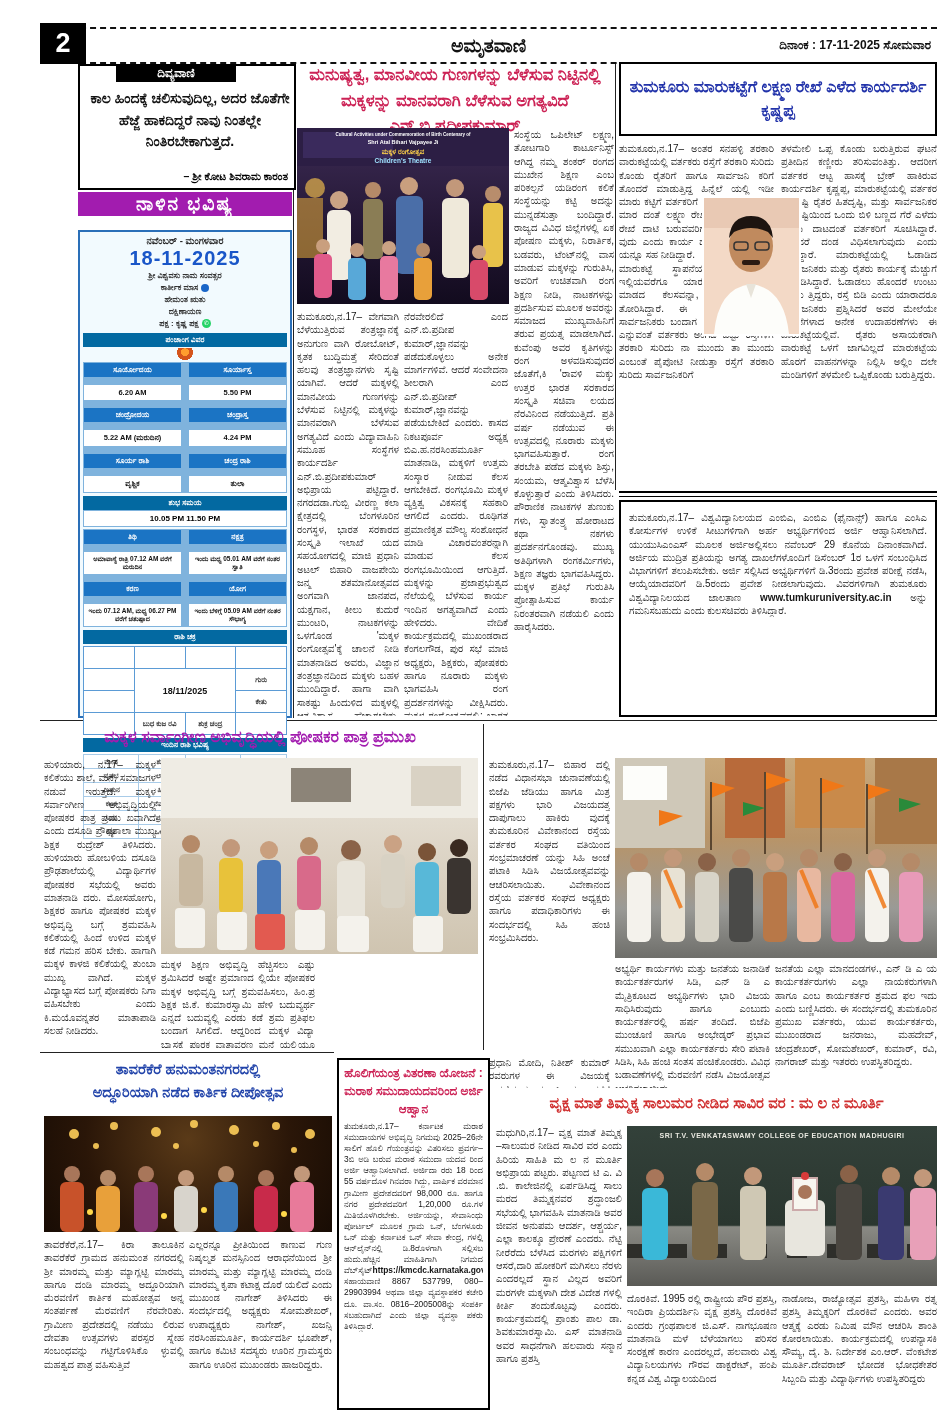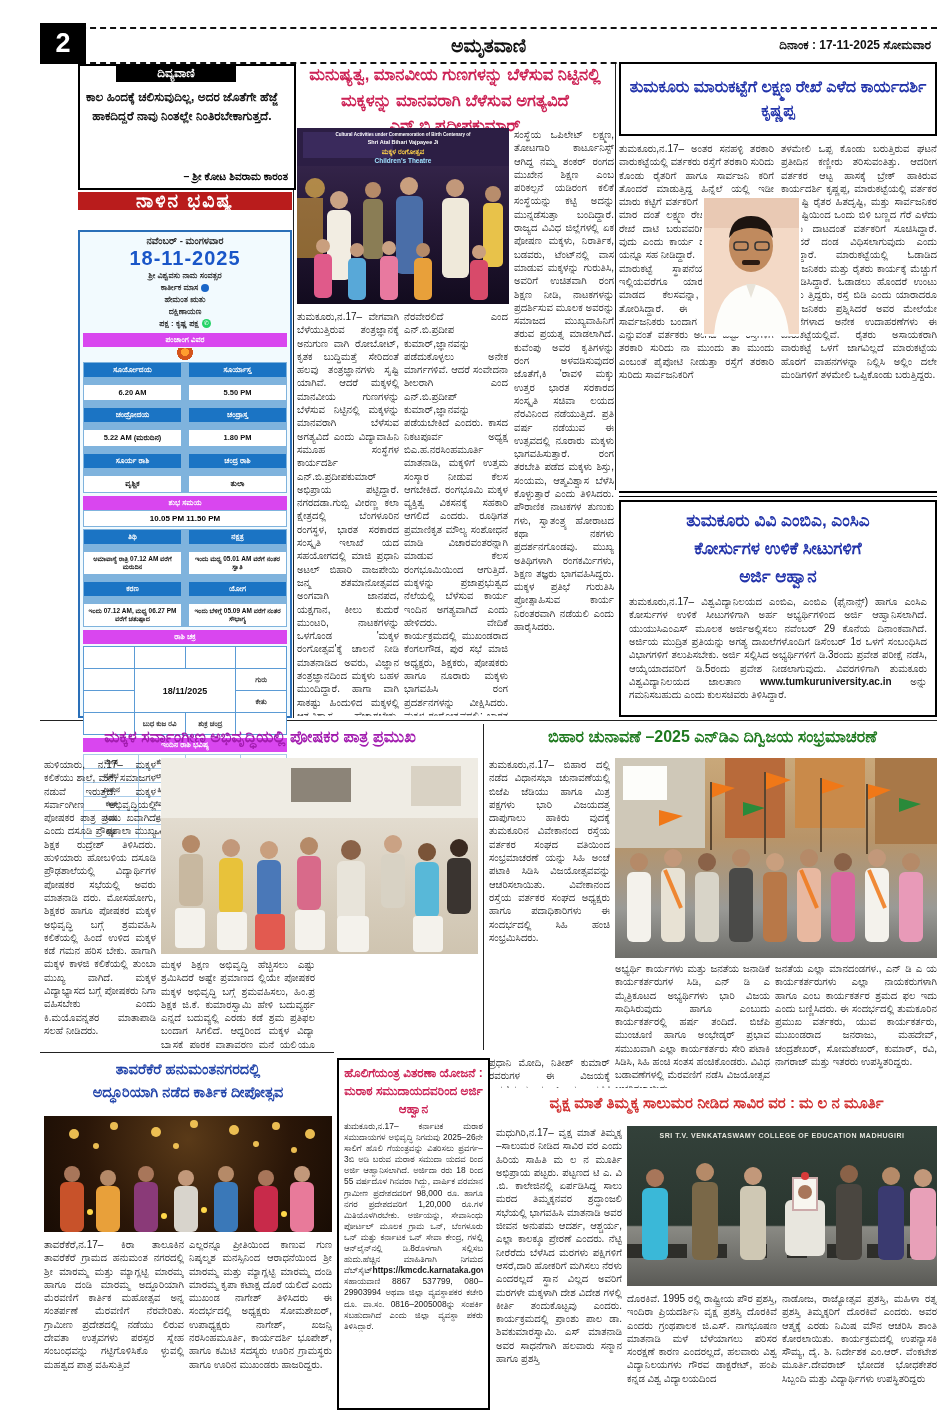--- a/index.html
+++ b/index.html
@@ -23,35 +23,35 @@
   .hl-blue{color:#2233aa;font-size:16px;line-height:1.5;}
   .hl-red{color:#a21caf;font-size:16px;line-height:1.4;}
   .hl-green{color:#1f7a1f;font-size:16px;line-height:1.4;}
   .hl-blue-sm{color:#2244aa;font-size:14.5px;line-height:1.6;}
   .hl-red2{color:#d03030;font-size:15px;line-height:1.4;}
   .hl-pink{color:#cc2255;font-size:12px;line-height:1.5;}
   
   .divy{position:absolute;left:78px;top:64px;width:214px;height:122px;border:2px solid #000;background:#fff;}
   .divy-tab{position:absolute;left:36px;top:-2px;width:120px;background:#000;color:#fff;text-align:center;
        font-size:12px;font-weight:bold;padding:2px 0;}
-  .divy-quote{position:absolute;left:0;top:22px;width:204px;font-size:12px;font-weight:bold;
+  .divy-quote{position:absolute;left:8px;top:22px;width:204px;font-size:14px;font-weight:bold;
        text-align:center;line-height:1.55;color:#111;}
   .divy-author{position:absolute;right:6px;bottom:4px;font-size:10.5px;font-weight:bold;text-align:right;line-height:1.4;}
-  .nalina{position:absolute;left:78px;top:192px;width:214px;height:18px;background:#b91c1c;color:#fff;
+  .nalina{position:absolute;left:78px;top:192px;width:214px;height:24px;background:#a21caf;color:#fff;
        display:flex;align-items:center;justify-content:center;font-size:19px;font-weight:bold;letter-spacing:2px;}
   
   .alm{position:absolute;left:78px;top:230px;width:214px;height:488px;border:2px solid #2a6fb8;
        background:#f2fafe;box-sizing:border-box;padding:3px;}
   .alm-day{font-size:9.5px;font-weight:bold;text-align:center;color:#222;}
   .alm-date{font-size:20px;font-weight:bold;text-align:center;color:#1a56c8;letter-spacing:1px;}
   .alm-line{font-size:8px;font-weight:bold;text-align:center;color:#333;line-height:1.5;}
   .wa{display:inline-block;width:9px;height:9px;border-radius:50%;background:#25d366;color:#fff;
        font-size:6px;line-height:9px;text-align:center;vertical-align:middle;margin-left:3px;}
   .bluedot{display:inline-block;width:8px;height:8px;border-radius:50%;background:#1a66c8;margin-left:3px;vertical-align:middle;}
-  .alm-bar{background:#d946ef;color:#fff;font-size:7.5px;font-weight:bold;text-align:center;padding:2px 0;margin-top:3px;}
+  .alm-bar{background:#0369a1;color:#fff;font-size:7.5px;font-weight:bold;text-align:center;padding:2px 0;margin-top:3px;}
   .g2{display:grid;grid-template-columns:1fr 1fr;gap:8px;background:#7fb3dd;border:1px solid #7fb3dd;margin-top:2px;}
   .g2 .h{background:#1b74c4;color:#fff;font-size:7.5px;font-weight:bold;text-align:center;padding:2px 1px;}
   .g2 .v{background:#fff;color:#111;font-size:7.5px;font-weight:bold;text-align:center;padding:3px 1px;}
   .deity{width:16px;height:12px;margin:1px auto 0;background:radial-gradient(circle at 50% 35%,#ff9d2e 0 35%,#d4541c 36% 70%,transparent 71%);}
   .chakra{display:grid;grid-template-columns:repeat(4,1fr);grid-template-rows:repeat(4,21px);
        gap:1px;background:#5b9bd5;border:1px solid #5b9bd5;margin-top:2px;}
   .chakra div{background:#fff;font-size:7px;font-weight:bold;display:flex;align-items:center;justify-content:center;text-align:center;color:#333;}
   .chakra .ctr{grid-column:2/4;grid-row:2/4;font-size:9px;color:#111;}
   .rtab{display:grid;grid-template-columns:1.2fr 1fr 1.2fr 1fr;gap:1px;background:#a8cbe8;border:1px solid #a8cbe8;margin-top:2px;}
   .rtab div{background:#fff;font-size:7px;font-weight:bold;color:#444;text-align:center;padding:2.5px 0;}
@@ -100,21 +100,21 @@
     <div class="deity"></div>
 
     <div class="g2">
       <div class="h">ಸೂರ್ಯೋದಯ</div>
       <div class="h">ಸೂರ್ಯಾಸ್ತ</div>
       <div class="v">6.20 AM</div>
       <div class="v">5.50 PM</div>
       <div class="h">ಚಂದ್ರೋದಯ</div>
       <div class="h">ಚಂದ್ರಾಸ್ತ</div>
       <div class="v">5.22 AM (ಮರುದಿನ)</div>
-      <div class="v">1.80 PM</div>
+      <div class="v">4.24 PM</div>
       <div class="h">ಸೂರ್ಯ ರಾಶಿ</div>
       <div class="h">ಚಂದ್ರ ರಾಶಿ</div>
       <div class="v">ವೃಶ್ಚಿಕ</div>
       <div class="v">ತುಲಾ</div>
     </div>
 
     <div class="alm-bar">ಶುಭ ಸಮಯ</div>
     <div style="background:#fff;border:1px solid #7fb3dd;font-size:8px;font-weight:bold;text-align:center;padding:3px 0;">10.05 PM   11.50 PM</div>
 
 
@@ -232,25 +232,20 @@
       <rect x="30" y="44" width="14" height="8" rx="3" fill="none" stroke="#333" stroke-width="1.5"></rect>
       <rect x="51" y="44" width="14" height="8" rx="3" fill="none" stroke="#333" stroke-width="1.5"></rect>
       <rect x="38" y="62" width="18" height="5" rx="2" fill="#2a1a12"></rect>
       <path d="M10 136 Q14 90 47 86 Q80 90 85 136 Z" fill="#fdfdfa"></path>
       <path d="M42 86 L47 100 L52 86 Z" fill="#e8e4da"></path>
     </svg>
   </div>
   <div class="dbl" style="left:619px;top:491px;width:318px;"></div>
 
   <div class="abs boxed" style="left:619px;top:500px;width:318px;height:217px;padding:5px 8px;">
-    <div class="hl hl-blue" style="font-size:17px;line-height:1.65;">
-      <span>ತುಮಕೂರು ವಿವಿ ಎಂಬಿಎ, ಎಂಸಿಎ</span><br>
-      <span>ಕೋರ್ಸುಗಳ ಉಳಿಕೆ ಸೀಟುಗಳಿಗೆ</span><br>
-      <span>ಅರ್ಜಿ ಆಹ್ವಾನ</span>
-    </div>
     <div class="bt" style="margin-top:4px;font-size:10px;">
       <span>ತುಮಕೂರು,ನ.17– ವಿಶ್ವವಿದ್ಯಾನಿಲಯದ ಎಂಬಿಎ, ಎಂಬಿಎ (ಫೈನಾನ್ಸ್) ಹಾಗೂ ಎಂಸಿಎ ಕೋರ್ಸುಗಳ ಉಳಿಕೆ ಸೀಟುಗಳಿಗಾಗಿ ಅರ್ಹ ಅಭ್ಯರ್ಥಿಗಳಿಂದ ಅರ್ಜಿ ಆಹ್ವಾನಿಸಲಾಗಿದೆ. ಯುಯುಸಿಎಂಎಸ್ ಮೂಲಕ ಅರ್ಜಿಅಲ್ಲಿಸಲು ನವೆಂಬರ್ 29 ಕೊನೆಯ ದಿನಾಂಕವಾಗಿದೆ. ಅರ್ಜಿಯ ಮುದ್ರಿತ ಪ್ರತಿಯನ್ನು ಅಗತ್ಯ ದಾಖಲೆಗಳೊಂದಿಗೆ ಡಿಸೆಂಬರ್ 1ರ ಒಳಗೆ ಸಂಬಂಧಿಸಿದ ವಿಭಾಗಗಳಿಗೆ ತಲುಪಿಸಬೇಕು. ಅರ್ಜಿ ಸಲ್ಲಿಸಿದ ಅಭ್ಯರ್ಥಿಗಳಿಗೆ ಡಿ.3ರಂದು ಪ್ರವೇಶ ಪರೀಕ್ಷೆ ನಡೆಸಿ, ಆಯ್ಕೆಯಾದವರಿಗೆ ಡಿ.5ರಂದು ಪ್ರವೇಶ ನೀಡಲಾಗುವುದು. ವಿವರಗಳಿಗಾಗಿ ತುಮಕೂರು ವಿಶ್ವವಿದ್ಯಾನಿಲಯದ ಜಾಲತಾಣ </span><b>www.tumkuruniversity.ac.in</b><span> ಅನ್ನು ಗಮನಿಸಬಹುದು ಎಂದು ಕುಲಸಚಿವರು ತಿಳಿಸಿದ್ದಾರೆ.</span>
     </div>
   </div>
 
   <div class="abs hl hl-red" style="left:42px;top:726px;width:436px;">ಮಕ್ಕಳ ಸರ್ವಾಂಗೀಣ ಅಭಿವೃದ್ಧಿಯಲ್ಲಿ ಪೋಷಕರ ಪಾತ್ರ ಪ್ರಮುಖ</div>
   <div class="bt abs" style="left:44px;top:758px;width:112px;height:292px;">ಹುಳಿಯಾರು, ನ.17– ಮಕ್ಕಳ ಕಲಿಕೆಯು ಶಾಲೆ, ಮನೆ, ಸಮಾಜಗಳ ನಡುವೆ ಇರುತ್ತದೆ. ಮಕ್ಕಳ ಸರ್ವಾಂಗೀಣ ಅಭಿವೃದ್ಧಿಯಲ್ಲಿ ಪೋಷಕರ ಪಾತ್ರ ಪ್ರಮು ಖವಾಗಿದೆ ಎಂದು ದಸೂಡಿ ಪ್ರೌಢಶಾಲಾ ಮುಖ್ಯ ಶಿಕ್ಷಕ ರುದ್ರೇಶ್ ತಿಳಿಸಿದರು. ಹುಳಿಯಾರು ಹೋಬಳಿಯ ದಸೂಡಿ ಪ್ರೌಢಶಾಲೆಯಲ್ಲಿ ವಿದ್ಯಾರ್ಥಿಗಳ ಪೋಷಕರ ಸಭೆಯಲ್ಲಿ ಅವರು ಮಾತನಾಡಿ ದರು. ಮೋಸಹೋಗು, ಶಿಕ್ಷಕರ ಹಾಗೂ ಪೋಷಕರ ಮಕ್ಕಳ ಅಭಿವೃದ್ಧಿ ಬಗ್ಗೆ ಶ್ರಮವಹಿಸಿ ಕಲಿಕೆಯಲ್ಲಿ ಹಿಂದೆ ಉಳಿದ ಮಕ್ಕಳ ಕಡೆ ಗಮನ ಹರಿಸ ಬೇಕು. ಹಾಗಾಗಿ ಮಕ್ಕಳ ಕಾಳಜಿ ಕಲಿಕೆಯಲ್ಲಿ ತುಂಬಾ ಮುಖ್ಯ ವಾಗಿದೆ. ಮಕ್ಕಳ ವಿದ್ಯಾಭ್ಯಾಸದ ಬಗ್ಗೆ ಪೋಷಕರು ನಿಗಾ ವಹಿಸಬೇಕು ಎಂದು ಕಿ.ಮಯೊವನ್ನತರ ಮಾತಾಪಾಡಿ ಸಲಹೆ ನೀಡಿದರು.</div>
   <div class="ph" style="left:161px;top:758px;width:317px;height:196px;background:linear-gradient(180deg,#ece8df 0%,#ded6c8 45%,#cfc4b0 100%);">
     <svg width="317" height="196" viewBox="0 0 317 196">
       <rect width="317" height="60" fill="#efece4"></rect>
@@ -279,21 +274,20 @@
       <rect x="14" y="150" width="30" height="40" rx="4" fill="#f4f2ec"></rect>
       <rect x="56" y="154" width="30" height="38" rx="4" fill="#f4f2ec"></rect>
       <rect x="94" y="156" width="30" height="36" rx="4" fill="#e25a50"></rect>
       <rect x="134" y="152" width="30" height="40" rx="4" fill="#f4f2ec"></rect>
       <rect x="176" y="158" width="32" height="36" rx="4" fill="#f4f2ec"></rect>
       <rect x="252" y="158" width="30" height="36" rx="4" fill="#f4f2ec"></rect>
     </svg>
   </div>
   <div class="bt abs" style="left:161px;top:958px;width:154px;height:90px;">ಮಕ್ಕಳ ಶಿಕ್ಷಣ ಅಭಿವೃದ್ಧಿ ಹೆಚ್ಚಿಸಲು ಎಷ್ಟು ಶ್ರಮಿಸಿದರೆ ಅಷ್ಟೇ ಪ್ರಮಾಣದ ಲ್ಲಿಯೇ ಪೋಷಕರ ಮಕ್ಕಳ ಅಭಿವೃದ್ಧಿ ಬಗ್ಗೆ ಶ್ರಮವಹಿಸಲು, ಹಿಂ.ಪ್ರ ಶಿಕ್ಷಕ ಜಿ.ಕೆ. ಕುಮಾರಸ್ವಾಮಿ ಹೇಳಿ ಬದುವ್ಯರ್ಥ ಎನ್ನದೆ ಬದುವ್ಯಲ್ಲಿ ಎರಡು ಕಡೆ ಶ್ರಮ ಪ್ರತಿಫಲ ಬಂದಾಗ ಸಿಗಲಿದೆ. ಆದ್ದರಿಂದ ಮಕ್ಕಳ ವಿದ್ಯಾ ಭ್ಯಾಸಕ್ಕೆ ಪೂರಕ ವಾತಾವರಣ ಮನೆ ಯಲ್ಲಿಯೂ ಇರಬೇಕು ಎಂದರು. ಶಾಲಾ ಎಸ್‌ಡಿಎಂಸಿ ಅಧ್ಯಕ್ಷರು, ಸದಸ್ಯರು, ಪೋಷಕರು ಸಭೆಯಲ್ಲಿ ಹಾಜರಿದ್ದು ಮಕ್ಕಳ ಕಲಿಕಾ ಪ್ರಗತಿಯ ಬಗ್ಗೆ ಚರ್ಚಿಸಿದರು.</div>
 
-  <div class="abs hl hl-green" style="left:488px;top:726px;width:449px;">ಬಿಹಾರ ಚುನಾವಣೆ –2025 ಎನ್‌ಡಿಎ ದಿಗ್ವಿಜಯ ಸಂಭ್ರಮಾಚರಣೆ</div>
   <div class="bt abs" style="left:489px;top:758px;width:121px;height:330px;">ತುಮಕೂರು,ನ.17– ಬಿಹಾರ ದಲ್ಲಿ ನಡೆದ ವಿಧಾನಸಭಾ ಚುನಾವಣೆಯಲ್ಲಿ ಬಿಜೆಪಿ ಜೆಡಿಯು ಹಾಗೂ ಮಿತ್ರ ಪಕ್ಷಗಳು ಭಾರಿ ವಿಜಯದತ್ತ ದಾಪುಗಾಲು ಹಾಕಿರು ವುದಕ್ಕೆ ತುಮಕೂರಿನ ವಿವೇಕಾನಂದ ರಸ್ತೆಯ ವರ್ತಕರ ಸಂಘದ ವತಿಯಿಂದ ಸಂಭ್ರಮಾಚರಣೆ ಯನ್ನು ಸಿಹಿ ಅಂಚೆ ಪಟಾಕಿ ಸಿಡಿಸಿ ವಿಜಯೋತ್ಸವವನ್ನು ಆಚರಿಸಲಾಯಿತು. ವಿವೇಕಾನಂದ ರಸ್ತೆಯ ವರ್ತಕರ ಸಂಘದ ಅಧ್ಯಕ್ಷರು ಹಾಗೂ ಪದಾಧಿಕಾರಿಗಳು ಈ ಸಂದರ್ಭದಲ್ಲಿ ಸಿಹಿ ಹಂಚಿ ಸಂಭ್ರಮಿಸಿದರು.</div>
   <div class="ph" style="left:615px;top:758px;width:322px;height:200px;background:linear-gradient(180deg,#c9a87a 0%,#b89468 40%,#9a9a96 75%,#6e6e6a 100%);">
     <svg width="322" height="200" viewBox="0 0 322 200">
       <rect x="0" y="0" width="90" height="90" fill="#cfc8b8"></rect>
       <rect x="8" y="8" width="44" height="34" fill="#fdfdfa"></rect>
       <rect x="110" y="0" width="60" height="80" fill="#b86a3a"></rect>
       <rect x="180" y="0" width="70" height="70" fill="#c98a4a"></rect>
       <rect x="260" y="0" width="62" height="86" fill="#a87848"></rect>
 
       <g fill="#f07818">

